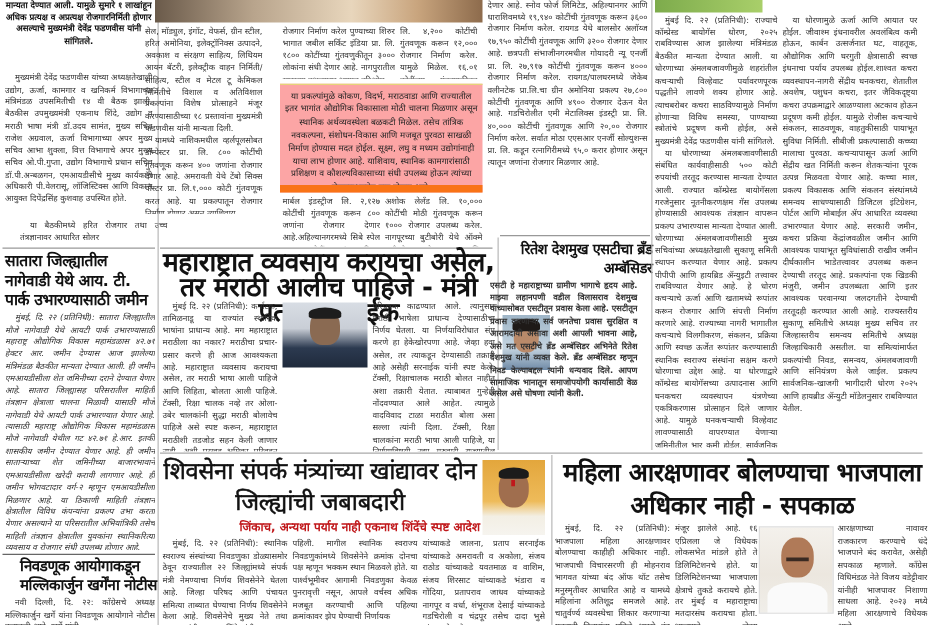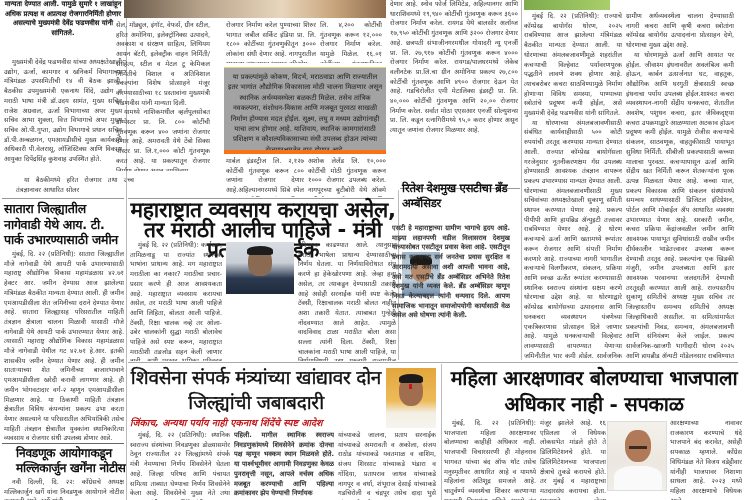--- a/index.html
+++ b/index.html
@@ -7,37 +7,37 @@
     body { font-family: "DejaVu Sans", sans-serif; color: #222; position: relative; }
     .abs { position: absolute; }
     .txt { font-size: 6.6px; line-height: 9.7px; color: #333; text-align: justify; overflow: hidden; word-break: break-word; }
     .txt p { text-indent: 8px; }
     .bold { font-weight: bold; color: #111; }
     .center { text-align: center; }
     .head-big { font-family: "DejaVu Sans", sans-serif; font-weight: bold; color: #111; text-align: center; letter-spacing: -0.3px; }
     .vline { position: absolute; width: 1px; background: #bbb; }
     .hline { position: absolute; height: 1px; background: #999; }
     .photo { position: absolute; overflow: hidden; }
-    .highlight { background: #a3a3a3; border-top: 1px solid #e6d47a; border-bottom: 4px solid #f97316; }
-    .subhead-red { color: #c0181b; font-weight: bold; text-align: left; font-style: italic; }
+    .highlight { background: #fca5a5; border-top: 1px solid #e6d47a; border-bottom: 6px solid #f97316; }
+    .subhead-red { color: #c0181b; font-weight: bold; text-align: right; }
   </style>
 </head>
 <body>
 
 <div class="abs txt bold center" style="left:4px; top:0px; width:118px; height:58px; font-size:6.8px; line-height:9.6px;">मान्यता देण्यात आली. यामुळे सुमारे १ लाखांहून अधिक प्रत्यक्ष व अप्रत्यक्ष रोजगारनिर्मिती होणार असल्याचे मुख्यमंत्री देवेंद्र फडणवीस यांनी सांगितले.</div>
 <div class="abs txt" style="left:4px; top:58px; width:118px; height:118px;">
   <p>मुख्यमंत्री देवेंद्र फडणवीस यांच्या अध्यक्षतेखाली उद्योग, ऊर्जा, कामगार व खनिकर्म विभागाच्या मंत्रिमंडळ उपसमितीची १४ वी बैठक झाली. बैठकीस उपमुख्यमंत्री एकनाथ शिंदे, उद्योग व मराठी भाषा मंत्री डॉ.उदय सामंत, मुख्य सचिव राजेश अग्रवाल, ऊर्जा विभागाच्या अपर मुख्य सचिव आभा शुक्ला, वित्त विभागाचे अपर मुख्य सचिव ओ.पी.गुप्ता, उद्योग विभागाचे प्रधान सचिव डॉ.पी.अन्बळगन, एमआयडीसीचे मुख्य कार्यकारी अधिकारी पी.वेलरासू, लॉजिस्टिक्स आणि विकास आयुक्त दिपेंद्रसिंह कुशवाह उपस्थित होते.</p>
 </div>
 <div class="abs txt" style="left:16px; top:176px; width:118px; height:20px;">
   <p>या बैठकीमध्ये हरित रोजगार तथा उच्च तंत्रज्ञानावर आधारित सोलर</p>
 </div>
 <div class="hline" style="left:2px; top:198px; width:122px;"></div>
 
 <div class="abs head-big" style="left:4px; top:201px; width:120px; font-size:12.5px; line-height:15.5px; text-align:left;">सातारा जिल्ह्यातील नागेवाडी येथे आय. टी. पार्क उभारण्यासाठी जमीन</div>
-<div class="abs txt" style="left:4px; top:250px; width:120px; height:190px;">
+<div class="abs txt" style="left:4px; top:250px; width:120px; height:190px;font-style:italic;">
   <p>मुंबई, दि. २२ (प्रतिनिधी): सातारा जिल्ह्यातील मौजे नागेवाडी येथे आयटी पार्क उभारण्यासाठी महाराष्ट्र औद्योगिक विकास महामंडळास ४२.७१ हेक्टर आर. जमीन देण्यास आज झालेल्या मंत्रिमंडळ बैठकीत मान्यता देण्यात आली. ही जमीन एमआयडीसीला शेत जमिनीच्या दराने देण्यात येणार आहे. सातारा जिल्ह्यासह परिसरातील माहिती तंत्रज्ञान क्षेत्राला चालना मिळावी यासाठी मौजे नागेवाडी येथे आयटी पार्क उभारण्यात येणार आहे. त्यासाठी महाराष्ट्र औद्योगिक विकास महामंडळास मौजे नागेवाडी येथील गट ४२.७१ हे.आर. इतकी शासकीय जमीन देण्यात येणार आहे. ही जमीन साताऱ्याच्या शेत जमिनीच्या बाजारभावाने एमआयडीसीला खरेदी करावी लागणार आहे. ही जमीन भोगवटादार वर्ग-२ म्हणून एमआयडीसीला मिळणार आहे. या ठिकाणी माहिती तंत्रज्ञान क्षेत्रातील विविध कंपन्यांना प्रकल्प उभा करता येणार असल्याने या परिसरातील अभियांत्रिकी तसेच माहिती तंत्रज्ञान क्षेत्रातील युवकांना स्थानिकरित्या व्यवसाय व रोजगार संधी उपलब्ध होणार आहे.</p>
 </div>
 <div class="hline" style="left:2px; top:443px; width:122px; background:#666;"></div>
 
 <div class="abs head-big" style="left:16px; top:446px; width:122px; font-size:12px; line-height:15px; text-align:left;">निवडणूक आयोगाकडून मल्लिकार्जुन खर्गेंना नोटीस</div>
 <div class="abs txt" style="left:4px; top:478px; width:120px; height:22px;">
   <p>नवी दिल्ली, दि. २२: काँग्रेसचे अध्यक्ष मल्लिकार्जुन खर्गे यांना निवडणूक आयोगाने नोटीस बजावली आहे. खर्गे यांनी</p>
 </div>
 
 <div class="vline" style="left:126px; top:0; height:500px;"></div>
@@ -67,54 +67,53 @@
 
 </div>
 <div class="photo" style="left:226px; top:242px; width:68px; height:52px; background:linear-gradient(180deg,#d8dde4 0%,#c9ced6 40%,#2c3a50 70%,#1f2a3c 100%);">
   <div style="position:absolute; left:22px; top:6px; width:24px; height:28px; border-radius:45% 45% 40% 40%; background:#8a6a52;"></div>
   <div style="position:absolute; left:21px; top:4px; width:26px; height:9px; border-radius:50% 50% 20% 20%; background:#1d1d1d;"></div>
 </div>
 <div class="abs txt" style="left:298px; top:241px; width:98px; height:120px;">परिपत्रक काढण्यात आले. त्यानुसार मराठी भाषेला प्राधान्य देण्यासाठीचा निर्णय घेतला. या निर्णयाविरोधात संप करणे हा हेकेखोरपणा आहे. जेव्हा हवा असेल, तर त्याकडून देण्यासाठी तक्रारी आहे असेही सरनाईक यांनी स्पष्ट केले. टॅक्सी, रिक्षाचालक मराठी बोलत नाहीत अशा तक्रारी येतात. त्याबाबत गुन्हेही नोंदवण्यात आले आहेत. त्यामुळे वादविवाद टाळा मराठीत बोला असा सल्ला त्यांनी दिला. टॅक्सी, रिक्षा चालकांना मराठी भाषा आली पाहिजे, या निर्णयाविषयी उद्या गुरुवारी राज्यातील विविध साहित्यिकांसमवेत बैठक आयोजित करण्यात आली आहे.</div>
 
 <div class="vline" style="left:398px; top:190px; height:170px;"></div>
 
-<div class="abs head-big" style="left:402px; top:181px; width:120px; font-size:11.5px; line-height:15px; text-align:left;">रितेश देशमुख एसटीचा ब्रँड अम्बॅसिडर</div>
+<div class="abs head-big" style="left:402px; top:192px; width:120px; font-size:11.5px; line-height:15px; text-align:right;">रितेश देशमुख एसटीचा ब्रँड अम्बॅसिडर</div>
 <div class="photo" style="left:402px; top:252px; width:38px; height:44px; background:linear-gradient(180deg,#9fb6c8 0%,#c4d4e0 60%,#6f8aa6 100%);">
   <div style="position:absolute; left:9px; top:6px; width:20px; height:24px; border-radius:45%; background:#b98a6a;"></div>
   <div style="position:absolute; left:8px; top:3px; width:22px; height:10px; border-radius:50% 50% 20% 20%; background:#1e1a18;"></div>
 </div>
 <div class="abs txt" style="left:392px; top:224px; width:118px; height:132px;font-weight:bold;">
   <span>एसटी हे महाराष्ट्राच्या ग्रामीण भागाचे हृदय आहे. माझ्या लहानपणी वडील विलासराव देशमुख यांच्यासोबत एसटीतून प्रवास केला आहे. एसटीतून प्रवास करणाऱ्या सर्व जनतेचा प्रवास सुरक्षित व आरामदायी असावा अशी आपली भावना आहे, असे मत एसटीचे ब्रँड अम्बॅसिडर अभिनेते रितेश देशमुख यांनी व्यक्त केले. ब्रँड अम्बॅसिडर म्हणून निवड केल्याबद्दल त्यांनी धन्यवाद दिले. आपण सामाजिक भानातून समाजोपयोगी कार्यासाठी वेळ असेल असे घोषणा त्यांनी केली.</span>
 </div>
 
 <div class="vline" style="left:521px; top:0; height:360px;"></div>
 
 <div class="photo" style="left:524px; top:0px; width:86px; height:10px; background:linear-gradient(90deg,#7dab4c,#a9cf6a);"></div>
 <div class="abs txt" style="left:524px; top:12px; width:98px; height:346px;">
   <p>मुंबई दि. २२ (प्रतिनिधी): राज्याचे कॉम्प्रेस्ड बायोगॅस धोरण, २०२५ राबविण्यास आज झालेल्या मंत्रिमंडळ बैठकीत मान्यता देण्यात आली. या धोरणाच्या अंमलबजावणीमुळे शहरांतील कचऱ्याची विल्हेवाट पर्यावरणपूरक पद्धतीने लावणे शक्य होणार आहे. त्याचबरोबर कचरा साठविण्यामुळे निर्माण होणाऱ्या विविध समस्या, पाण्याच्या स्त्रोतांचे प्रदूषण कमी होईल, असे मुख्यमंत्री देवेंद्र फडणवीस यांनी सांगितले.</p>
   <p>या धोरणाच्या अंमलबजावणीसाठी संबंधित कार्यवाहीसाठी ५०० कोटी रुपयांची तरतूद करण्यास मान्यता देण्यात आली. राज्यात कॉम्प्रेस्ड बायोगॅसला गरजेनुसार नूतनीकरणक्षम गॅस उपलब्ध होण्यासाठी आवश्यक तंत्रज्ञान वापरून प्रकल्प उभारण्यास मान्यता देण्यात आली. धोरणाच्या अंमलबजावणीसाठी मुख्य सचिवांच्या अध्यक्षतेखाली सुकाणू समिती स्थापन करण्यात येणार आहे. प्रकल्प पीपीपी आणि हायब्रिड ॲन्युइटी तत्त्वावर राबविण्यात येणार आहे. हे धोरण कचऱ्याचे ऊर्जा आणि खतामध्ये रूपांतर करून रोजगार आणि संपत्ती निर्माण करणारे आहे. राज्याच्या नागरी भागातील कचऱ्याचे विलगीकरण, संकलन, प्रक्रिया आणि स्वच्छ ऊर्जेत रूपांतर करण्यासाठी स्थानिक स्वराज्य संस्थांना सक्षम करणे धोरणाचा उद्देश आहे. या धोरणाद्वारे कॉम्प्रेस्ड बायोगॅसच्या उत्पादनास आणि घनकचरा व्यवस्थापन यंत्रणेच्या एकत्रिकरणास प्रोत्साहन दिले जाणार आहे. यामुळे घनकचऱ्याची विल्हेवाट लावण्यासाठी वापरण्यात येणाऱ्या जमिनीतील भार कमी होईल, सार्वजनिक आरोग्यात सुधारणा होईल आणि हरितगृह वायूचे उत्सर्जन कमी झाल्यामुळे वातावरणातील गुणवत्ता वाढीस लागेल. जमिनीचा ऱ्हास, वायू प्रदूषण,</p>
 </div>
 <div class="abs txt" style="left:626px; top:12px; width:108px; height:346px;">
-  <p style="text-indent:0">ग्रामीण अर्थव्यवस्थेला चालना देण्यासाठी नागरी कचरा आणि कृषी कचरा स्त्रोतांना कॉम्प्रेस्ड बायोगॅस उत्पादनांना प्रोत्साहन देणे, धोरणाचा मुख्य उद्देश आहे.</p>
   <p>या धोरणामुळे ऊर्जा आणि आयात पर होईल. जीवाश्म इंधनावरील अवलंबित्व कमी होऊन, कार्बन उत्सर्जनात घट, वाहतूक, औद्योगिक आणि घरगुती क्षेत्रासाठी स्वच्छ इंधनाचा पर्याय उपलब्ध होईल.शाश्वत कचरा व्यवस्थापन-नागरी सेंद्रीय घनकचरा, शेतातील अवशेष, पशुधन कचरा, इतर जैविकदृष्ट्या कचरा उपक्रमाद्वारे आळण्याला अटकाव होऊन प्रदूषण कमी होईल. यामुळे रोजीस कचऱ्याचे संकलन, साठवणूक, वाहतुकीसाठी पायाभूत सुविधा निर्मिती. सीबीजी प्रकल्पासाठी कच्च्या मालाचा पुरवठा. कचऱ्यापासून ऊर्जा आणि सेंद्रीय खत निर्मिती करून शेतकऱ्यांना पूरक उत्पन्न मिळवता येणार आहे. कच्चा माल, प्रकल्प विकासक आणि संकलन संस्थांमध्ये समन्वय साधण्यासाठी डिजिटल इंटिग्रेशन, पोर्टल आणि मोबाईल ॲप आधारित व्यवस्था उभारण्यात येणार आहे. सरकारी जमीन, कचरा प्रक्रिया केंद्रांजवळील जमीन आणि आवश्यक पायाभूत सुविधांसाठी राखीव जमीन दीर्घकालीन भाडेतत्त्वावर उपलब्ध करून देण्याची तरतूद आहे. प्रकल्पांना एक खिडकी मंजुरी, जमीन उपलब्धता आणि इतर आवश्यक परवानग्या जलदगतीने देण्याची तरतूदही करण्यात आली आहे. राज्यस्तरीय सुकाणू समितीचे अध्यक्ष मुख्य सचिव तर जिल्हास्तरीय समन्वय समितीचे अध्यक्ष जिल्हाधिकारी असतील. या समित्यांमार्फत प्रकल्पांची निवड, समन्वय, अंमलबजावणी आणि संनियंत्रण केले जाईल. प्रकल्प सार्वजनिक-खाजगी भागीदारी धोरण २०२५ आणि हायब्रीड ॲन्युटी मॉडेलनुसार राबविण्यात येतील.</p>
 </div>
 
 <div class="hline" style="left:128px; top:362px; width:610px; background:#aaa;"></div>
 
 <div class="abs head-big" style="left:130px; top:365px; width:252px; font-size:19px; line-height:25px; font-weight:normal; -webkit-text-stroke:0.4px #111;">शिवसेना संपर्क मंत्र्यांच्या खांद्यावर दोन जिल्ह्यांची जबाबदारी</div>
 <div class="photo" style="left:386px; top:368px; width:50px; height:60px; background:linear-gradient(180deg,#e3a63c 0%,#eebb5a 55%,#f3efe4 75%,#f6f4ef 100%);">
   <div style="position:absolute; left:13px; top:8px; width:24px; height:30px; border-radius:45%; background:#a06e4e;"></div>
   <div style="position:absolute; left:13px; top:6px; width:24px; height:9px; border-radius:50% 50% 20% 20%; background:#1b1b1b;"></div>
   <div style="position:absolute; left:23px; top:16px; width:3px; height:5px; background:#c0181b;"></div>
 </div>
 <div class="abs subhead-red" style="left:130px; top:417px; width:254px; font-size:9.5px; line-height:12px;">जिंकाच, अन्यथा पर्याय नाही एकनाथ शिंदेंचे स्पष्ट आदेश</div>
 <div class="abs txt" style="left:130px; top:431px; width:100px; height:69px;">
   <p>मुंबई, दि. २२ (प्रतिनिधी): स्थानिक स्वराज्य संस्थांच्या निवडणुका डोळ्यासमोर ठेवून राज्यातील २२ जिल्ह्यांमध्ये संपर्क मंत्री नेमण्याचा निर्णय शिवसेनेने घेतला आहे. जिल्हा परिषद आणि पंचायत समित्या ताब्यात घेण्याचा निर्णय शिवसेनेने केला आहे. शिवसेनेचे मुख्य नेते तथा उपमुख्यमंत्री एकनाथ शिंदे यांनी</p>
 </div>
-<div class="abs txt" style="left:234px; top:431px; width:100px; height:69px;font-weight:bold;">पहिली. मागील स्थानिक स्वराज्य निवडणुकांमध्ये शिवसेनेने क्रमांक दोनचा पक्ष म्हणून भक्कम स्थान मिळवले होते. या पार्श्वभूमीवर आगामी निवडणुका केवळ पुनरावृत्ती नसून, आपले वर्चस्व अधिक मजबूत करण्याची आणि पहिल्या क्रमांकावर झेप घेण्याची निर्णायक</div>
+<div class="abs txt" style="left:234px; top:431px; width:100px; height:69px;">पहिली. मागील स्थानिक स्वराज्य निवडणुकांमध्ये शिवसेनेने क्रमांक दोनचा पक्ष म्हणून भक्कम स्थान मिळवले होते. या पार्श्वभूमीवर आगामी निवडणुका केवळ पुनरावृत्ती नसून, आपले वर्चस्व अधिक मजबूत करण्याची आणि पहिल्या क्रमांकावर झेप घेण्याची निर्णायक</div>
 <div class="abs txt" style="left:338px; top:431px; width:98px; height:69px;">यांच्याकडे जालना, प्रताप सरनाईक यांच्याकडे अमरावती व अकोला, संजय राठोड यांच्याकडे यवतमाळ व वाशिम, संजय शिरसाट यांच्याकडे भंडारा व गोंदिया, प्रतापराव जाधव यांच्याकडे नागपूर व वर्धा, शंभूराज देसाई यांच्याकडे गडचिरोली व चंद्रपूर तसेच दादा भुसे यांच्याकडे धुळे व</div>
 
 <div class="vline" style="left:441px; top:364px; height:136px;"></div>
 
 <div class="abs head-big" style="left:444px; top:365px; width:300px; font-size:20px; line-height:26px;">महिला आरक्षणावर बोलण्याचा भाजपाला अधिकार नाही - सपकाळ</div>
 <div class="abs txt" style="left:444px; top:419px; width:92px; height:81px;">
   <p>मुंबई, दि. २२ (प्रतिनिधी): भाजपाला महिला आरक्षणावर बोलण्याचा काहीही अधिकार नाही. भाजपाची विचारसरणी ही मोहनराव भागवत यांच्या बंद ऑफ थॉट तसेच मनुस्मृतीवर आधारित आहे व यामध्ये महिलांना अतिशूद्र समजले आहे. चातुर्वर्ण्य व्यवस्थेचा शिकार करणाऱ्या मनुवादी विचारांना पहिले आरसे बंद ऑफ थॉट</p>
 </div>
 <div class="abs txt" style="left:540px; top:419px; width:66px; height:81px;">मंजूर झालेले आहे. १६ एप्रिलला जे विधेयक लोकसभेत मांडले होते ते डिलिमिटेशनचे होते. या डिलिमिटेशनच्या भाजपाला क्षेत्राचे तुकडे करायचे होते. तर मुंबई व महाराष्ट्राचा मतदारसंघ करायचा होता. भाजपाने जेव्हा डिलिमिटेशनला काहीच</div>
 <div class="photo" style="left:607px; top:421px; width:60px; height:70px; background:linear-gradient(180deg,#f4f1ec 0%,#ece7df 55%,#f0eee9 100%); border:1px solid #ddd;">

